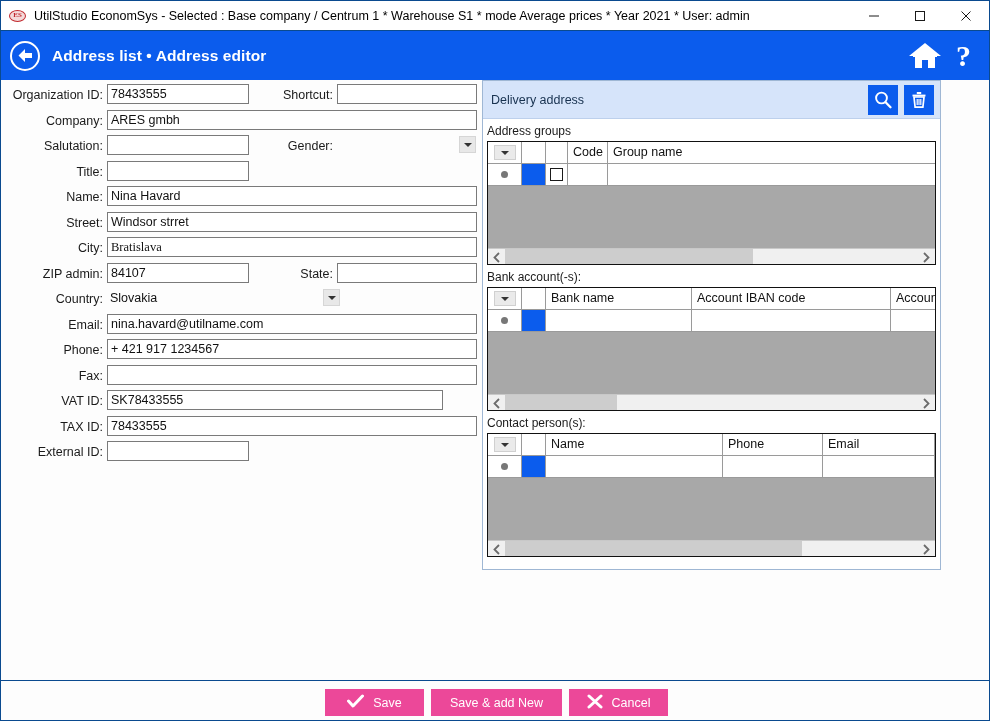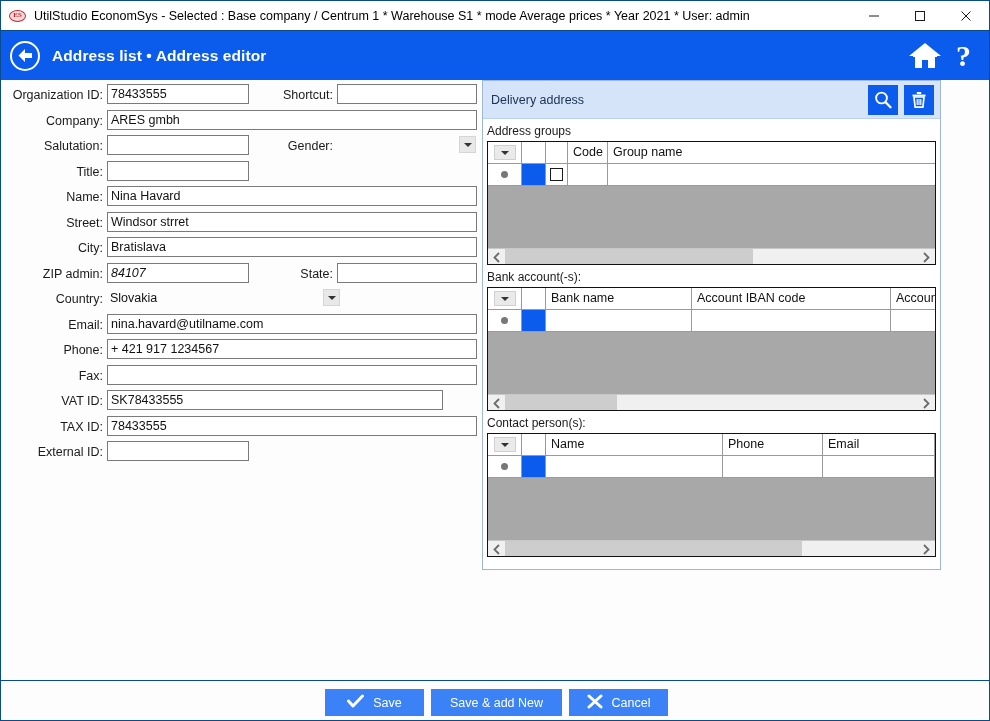--- a/index.html
+++ b/index.html
@@ -242,21 +242,21 @@
   
   .footer {
     position: absolute; left: 0; top: 679px;
     width: 988px; height: 40px;
     background: #fdfdfd;
     border-top: 1px solid #0a4a8f;
   }
   .btn {
     position: absolute; top: 8px;
     height: 27px;
-    background: #3b82f6;
+    background: #ec4899;
     border: none;
     color: #ffffff;
     font-size: 12.5px;
     font-family: "Liberation Sans", sans-serif;
     display: flex; align-items: center; justify-content: center;
     gap: 9px;
     cursor: pointer;
   }
 </style>
 </head>
@@ -345,26 +345,26 @@
         <input class="finput" style="left: 106px; top: 4px; width: 370px;" value="Nina Havard">
       </div>
 
       <div class="frow" style="top:0;">
         <div class="flabel" style="right:378px; top:5px;">Street:</div>
         <input class="finput" style="left: 106px; top: 4px; width: 370px;" value="Windsor strret">
       </div>
 
       <div class="frow" style="top:0;">
         <div class="flabel" style="right:378px; top:5px;">City:</div>
-        <input class="finput" style="left: 106px; top: 4px; width: 370px;" value="Bratislava">
+        <input class="finput" style="left: 106px; top: 4px; width: 370px; font-family: Liberation Serif, serif;" value="Bratislava">
       </div>
 
       <div class="frow" style="top:0;">
         <div class="flabel" style="right:378px; top:5px;">ZIP admin:</div>
-        <input class="finput" style="left: 106px; top: 4px; width: 142px; font-style: italic;" value="84107">
+        <input class="finput" style="left: 106px; top: 4px; width: 142px;" value="84107">
         <div class="flabel" style="right:148px; top:5px;">State:</div>
         <input class="finput" style="left: 336px; top: 4px; width: 140px;" value="">
       </div>
 
       <div class="frow" style="top:0;">
         <div class="flabel" style="right:378px; top:5px;">Country:</div>
         <div class="combo-plain" style="left:106px; top:4px; width:210px;">Slovakia</div>
         <div class="combo-btn" style="left:322px; top:5px;">
             <span class="caret-dn"></span>
           </div>

